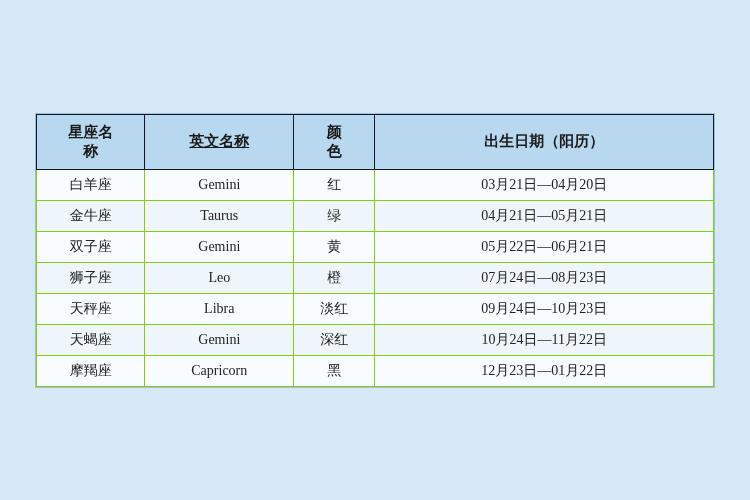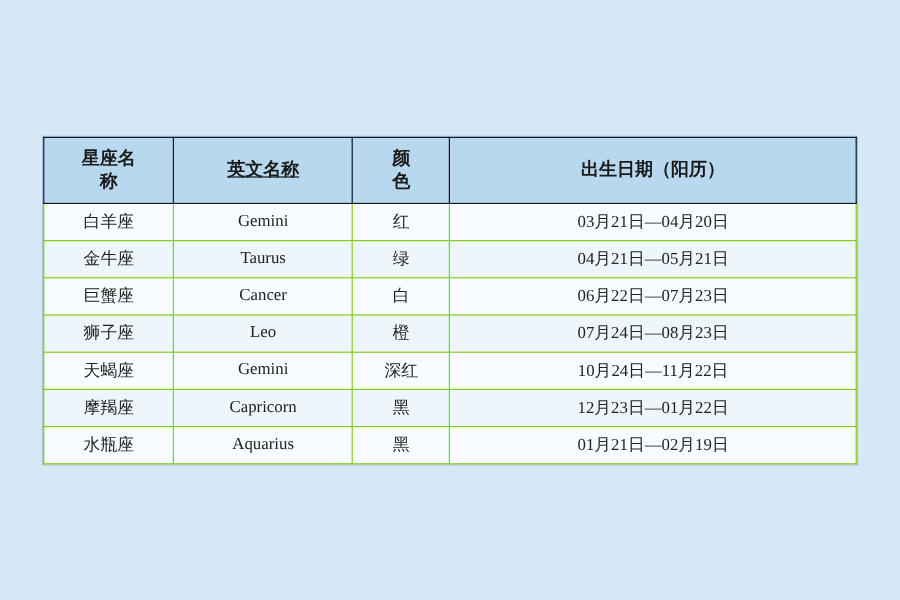--- a/index.html
+++ b/index.html
@@ -77,44 +77,44 @@
           <td>红</td>
           <td>03月21日—04月20日</td>
         </tr>
         <tr>
           <td>金牛座</td>
           <td>Taurus</td>
           <td>绿</td>
           <td>04月21日—05月21日</td>
         </tr>
         <tr>
-          <td>巨蟹座</td>
-          <td>Cancer</td>
-          <td>白</td>
-          <td>06月22日—07月23日</td>
+          <td>双子座</td>
+          <td>Gemini</td>
+          <td>黄</td>
+          <td>05月22日—06月21日</td>
         </tr>
         <tr>
           <td>狮子座</td>
           <td>Leo</td>
           <td>橙</td>
           <td>07月24日—08月23日</td>
+        </tr>
+        <tr>
+          <td>天秤座</td>
+          <td>Libra</td>
+          <td>淡红</td>
+          <td>09月24日—10月23日</td>
         </tr>
         <tr>
           <td>天蝎座</td>
           <td>Gemini</td>
           <td>深红</td>
           <td>10月24日—11月22日</td>
         </tr>
         <tr>
           <td>摩羯座</td>
           <td>Capricorn</td>
           <td>黑</td>
           <td>12月23日—01月22日</td>
         </tr>
-        <tr>
-          <td>水瓶座</td>
-          <td>Aquarius</td>
-          <td>黑</td>
-          <td>01月21日—02月19日</td>
-        </tr>
       </tbody>
   </table>
 </div>
 
 </body></html>

